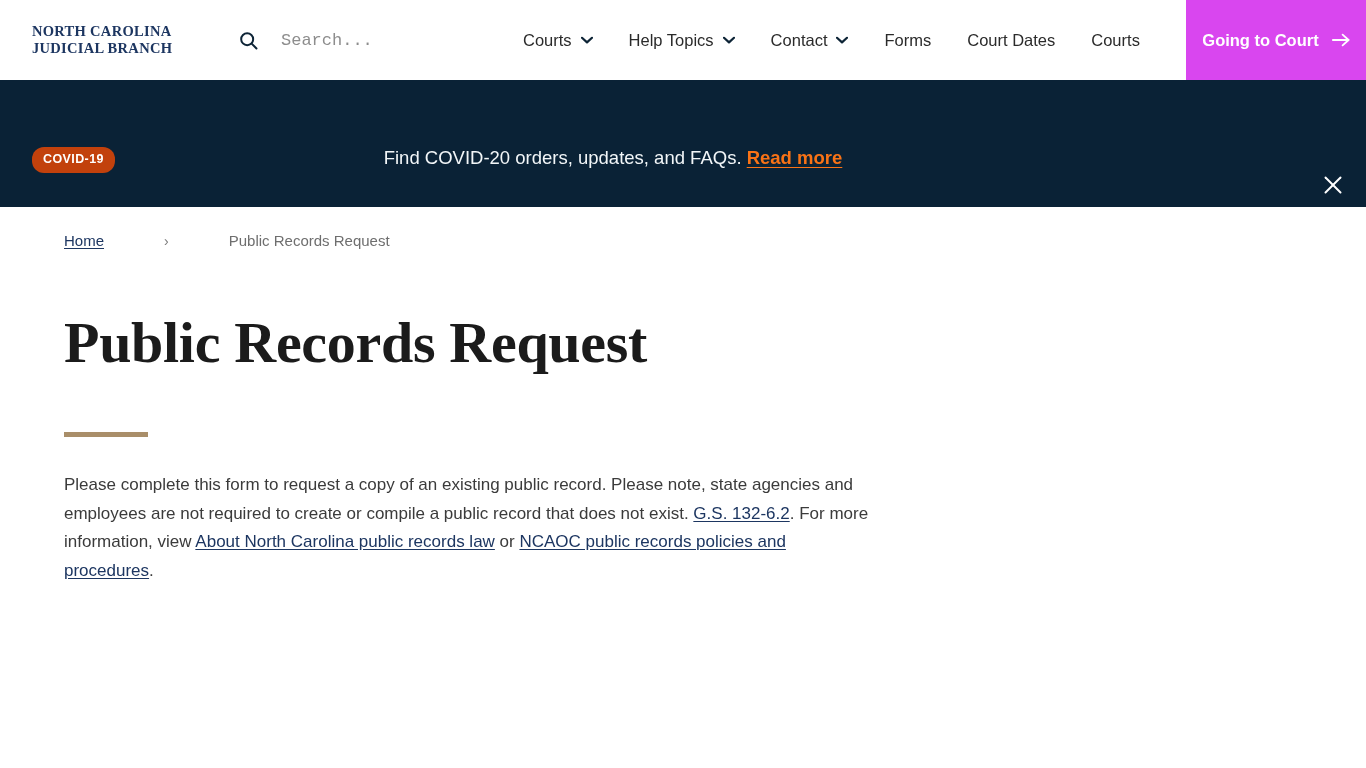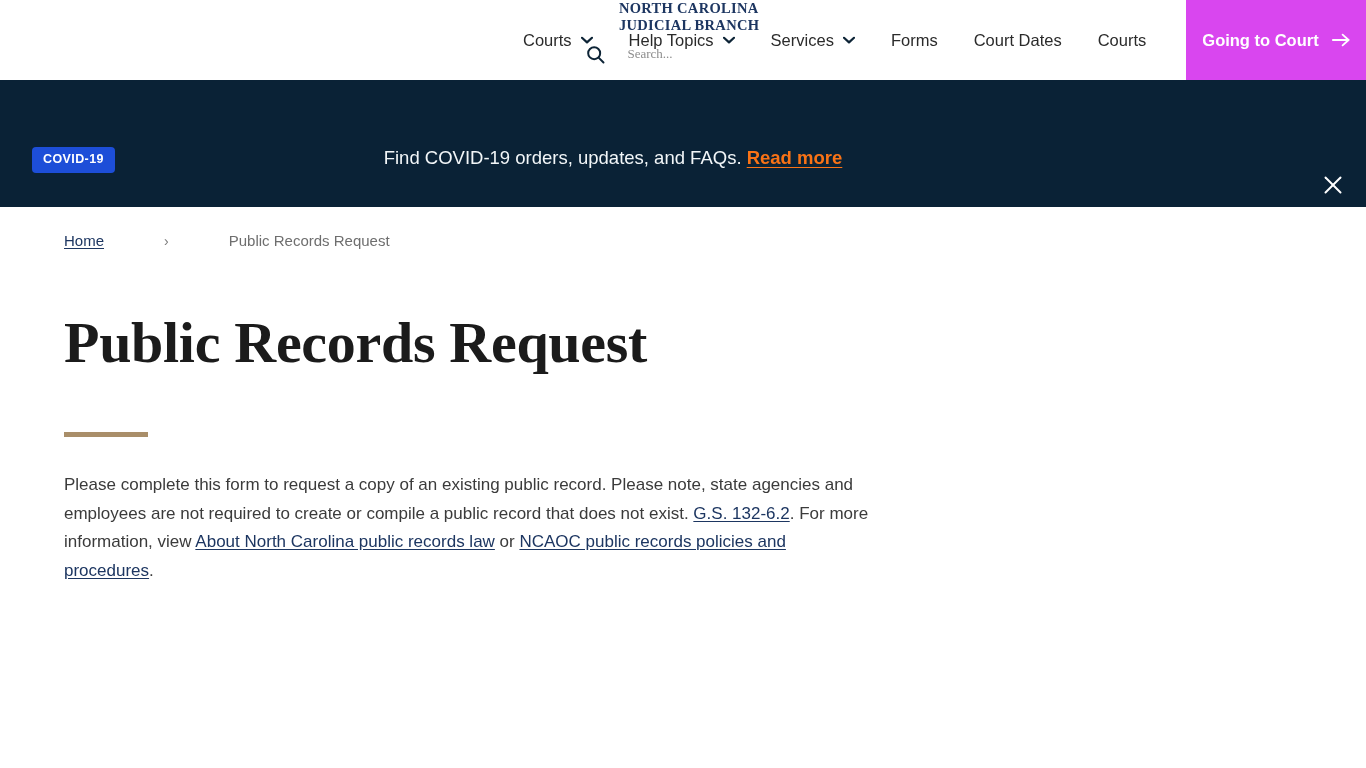--- a/index.html
+++ b/index.html
@@ -14,21 +14,20 @@
     overflow: hidden;
   }
 
   
   .header {
     position: relative;
     height: 80px;
     background: #ffffff;
     display: flex;
     align-items: center;
-    flex-direction: column;
   }
   .logo {
     margin-left: 32px;
     width: 160px;
     font-family: "Liberation Serif", serif;
     color: #1d3661;
     font-size: 14.5px;
     font-weight: 700;
     line-height: 17px;
     letter-spacing: 0.3px;
@@ -45,22 +44,22 @@
     width: 19px;
     height: 19px;
     flex: 0 0 auto;
     color: #0d2436;
   }
   .search-input {
     border: none;
     outline: none;
     background: transparent;
     margin-left: 23px;
-    font-family: Liberation Serif, serif;
-    font-size: 13px;
+    font-family: Liberation Mono, monospace;
+    font-size: 17px;
     color: #333333;
     width: 200px;
     padding: 0;
   }
   .search-input::placeholder { color: #8d8d8d; }
 
   .nav {
     position: absolute;
     left: 505px;
     top: 0;
@@ -112,27 +111,27 @@
     position: relative;
     height: 127px;
     background: #0a2236;
     display: flex;
     align-items: center;
   }
   .covid-badge {
     position: absolute;
     left: 32px;
     top: 67px;
-    background: #1d4ed8;
+    background: #c2410c;
     color: #ffffff;
     font-size: 12.5px;
     font-weight: 700;
     letter-spacing: 0.4px;
     padding: 6px 11px 7px;
-    border-radius: 4px;
+    border-radius: 12px;
     line-height: 1;
   }
   .banner-text {
     position: absolute;
     left: 0;
     right: 0;
     top: 67px;
     text-align: center;
     color: #f2f6f8;
     font-size: 18.5px;
@@ -232,21 +231,21 @@
         <polyline points="1,1.8 6,6.4 11,1.8"></polyline>
       </svg>
     </div>
     <div class="nav-item">
       <span>Help Topics</span>
       <svg class="chevron" viewBox="0 0 12 8" fill="none" stroke="currentColor" stroke-width="2.2" stroke-linecap="round" stroke-linejoin="round">
         <polyline points="1,1.8 6,6.4 11,1.8"></polyline>
       </svg>
     </div>
     <div class="nav-item">
-      <span>Services</span>
+      <span>Contact</span>
       <svg class="chevron" viewBox="0 0 12 8" fill="none" stroke="currentColor" stroke-width="2.2" stroke-linecap="round" stroke-linejoin="round">
         <polyline points="1,1.8 6,6.4 11,1.8"></polyline>
       </svg>
     </div>
     <div class="nav-item">
       <span>Forms</span>
     </div>
     <div class="nav-item">
       <span>Court Dates</span>
     </div>
@@ -261,21 +260,21 @@
       <line x1="0.8" y1="7" x2="16.4" y2="7"></line>
       <polyline points="10.6,1.6 16.6,7 10.6,12.4"></polyline>
     </svg>
   </div>
 </div>
 
 <div class="banner">
   <span class="covid-badge">COVID-19</span>
 
   <div class="banner-text">
-    <span>Find COVID-19 orders, updates, and FAQs.</span>
+    <span>Find COVID-20 orders, updates, and FAQs.</span>
     <span class="banner-link">Read more</span>
   </div>
 
   <svg class="banner-close" viewBox="0 0 26 26" fill="none" stroke="currentColor" stroke-width="2" stroke-linecap="round">
     <line x1="5.5" y1="5.5" x2="20.5" y2="20.5"></line>
     <line x1="20.5" y1="5.5" x2="5.5" y2="20.5"></line>
   </svg>
 </div>
 
 <div class="main">

